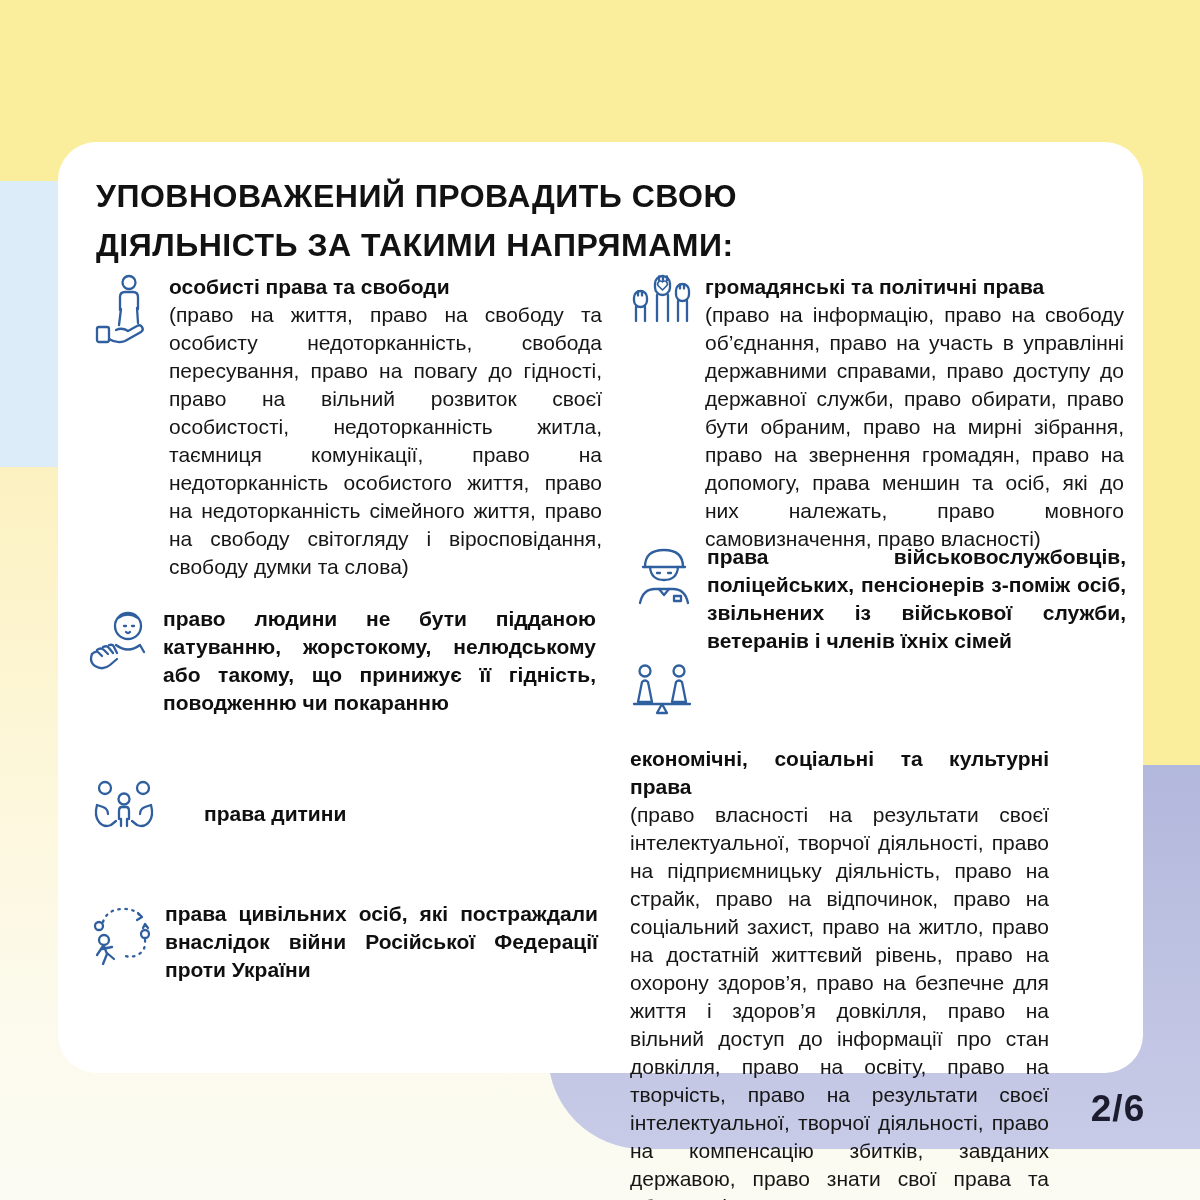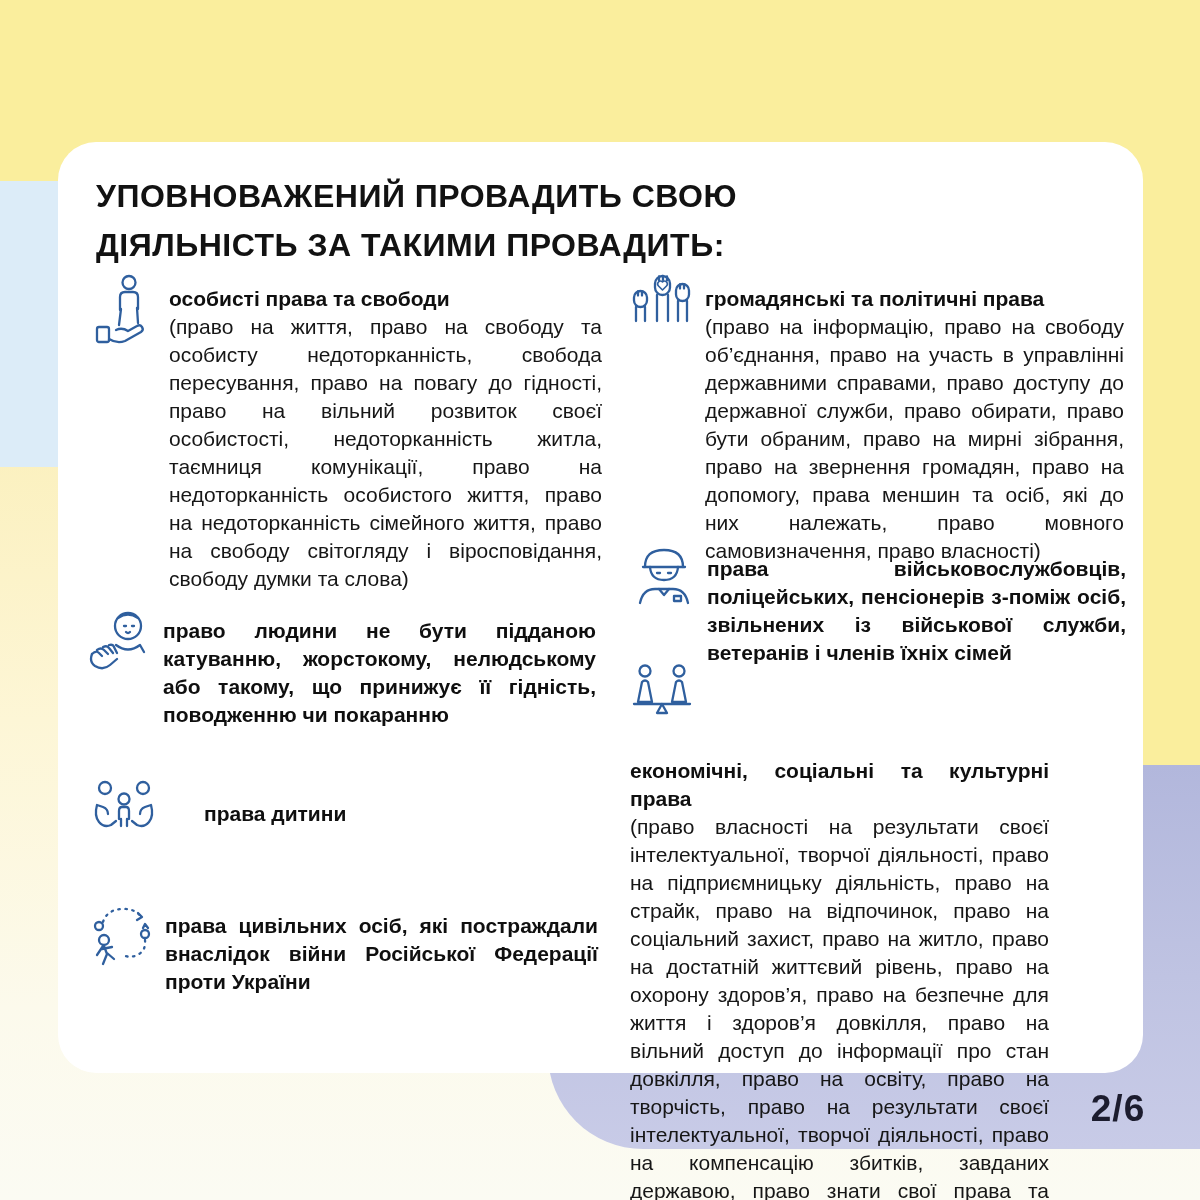--- a/index.html
+++ b/index.html
@@ -21,21 +21,21 @@
   
   .card { position:absolute; left:58px; top:142px; width:1085px; height:931px;
     background:#ffffff; border-radius:38px; z-index:2;padding-left:11px; }
   .title { position:absolute; left:38px; top:30px; font-size:32px; line-height:49px;
     font-weight:bold; letter-spacing:.5px; color:#121212; white-space:nowrap; }
   
   .item { position:absolute; display:flex; gap:11px; align-items:flex-start; }
   .icn { flex:0 0 64px; height:74px; }
   .icn svg { width:64px; height:74px; stroke:#2f5f9e; fill:none;
     stroke-width:2.3; stroke-linecap:round; stroke-linejoin:round; }
-  .txt { font-size:21px; line-height:28px; color:#161616; text-align:justify;margin-top:12px; }
+  .txt { font-size:21px; line-height:28px; color:#161616; text-align:justify; }
   .txt .h { font-weight:bold; color:#0f0f0f; }
   .col-l .txt { width:433px; }
   .col-r .txt { width:419px; }
   .pos-l1 { left:36px;  top:131px; }
   .pos-l2 { left:30px;  top:463px; }
   .pos-l3 { left:34px;  top:636px;gap:48px; }
   .pos-l4 { left:32px;  top:758px; }
   .pos-r1 { left:572px; top:131px; }
   .pos-r2 { left:574px; top:401px; }
   .pos-r3 { left:572px; top:518px;flex-direction:column; }
@@ -49,21 +49,21 @@
 <div class="bg-base"></div>
 <div class="bg-yellow-top"></div>
 <div class="bg-yellow-right"></div>
 <div class="bg-blue"></div>
 <div class="bg-lavender"></div>
 
 <div class="card">
 
   <div class="title">
     <div>УПОВНОВАЖЕНИЙ ПРОВАДИТЬ СВОЮ</div>
-    <div>ДІЯЛЬНІСТЬ ЗА ТАКИМИ ПРОВАДИТЬ:</div>
+    <div>ДІЯЛЬНІСТЬ ЗА ТАКИМИ НАПРЯМАМИ:</div>
   </div>
 
   <div class="item col-l pos-l1">
     <div class="icn">
       <svg viewBox="0 0 64 74">
         <circle cx="35" cy="9.5" r="6.5"></circle>
         <path d="M26 37 V24 q0-5 5-5 h8 q5 0 5 5 v12"></path>
         <path d="M27 36 l-2 16 M43 35 l1 15"></path>
         <rect x="3" y="54" width="12" height="15" rx="2"></rect>
         <path d="M15 66 q8 5 16 2 l16-9 q3-2 1-5 q-2-3-5-1 l-9 5 q-6-4-12-1"></path>

